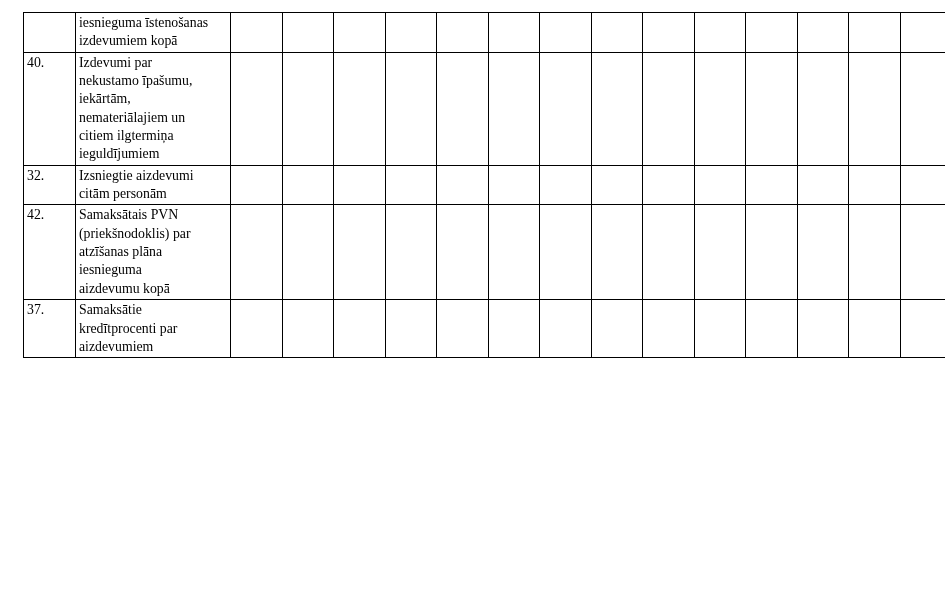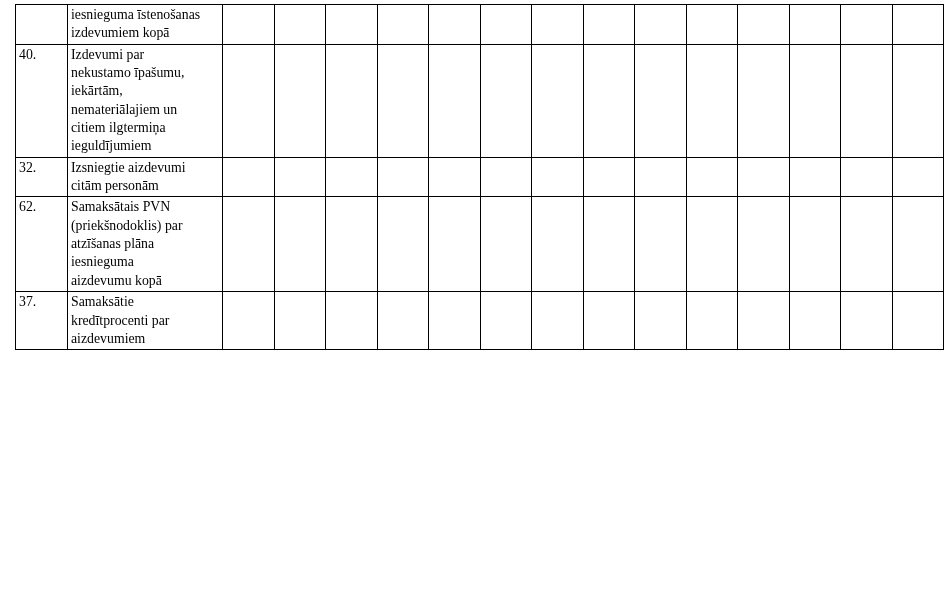--- a/index.html
+++ b/index.html
@@ -12,21 +12,21 @@
     height: 605px;
     font-family: "Liberation Serif", serif;
     color: #000000;
     overflow: hidden;
   }
   .page {
     position: relative;
     width: 807px;
     height: 605px;
     box-sizing: border-box;
-    padding: 4px;
+    padding: 12px;
   }
   table.doc-table {
     border-collapse: collapse;
     table-layout: fixed;
     width: 921px;
     margin-left: 11px;
     margin-top: 0px;
     font-size: 13.8px;
     line-height: 1.33;
   }
@@ -148,21 +148,21 @@
         <td class="data-col"></td>
         <td class="data-col"></td>
         <td class="data-col"></td>
         <td class="data-col"></td>
         <td class="data-col"></td>
       </tr>
 
 
       <tr>
         <td class="num-col">
-            <span class="cell-text">62.</span>
+            <span class="cell-text">42.</span>
           </td>
         <td class="desc-col">
             <span class="cell-text">Samaksātais PVN
 (priekšnodoklis) par
 atzīšanas plāna
 iesnieguma
 aizdevumu kopā</span>
           </td>
         <td class="data-col"></td>
         <td class="data-col"></td>

